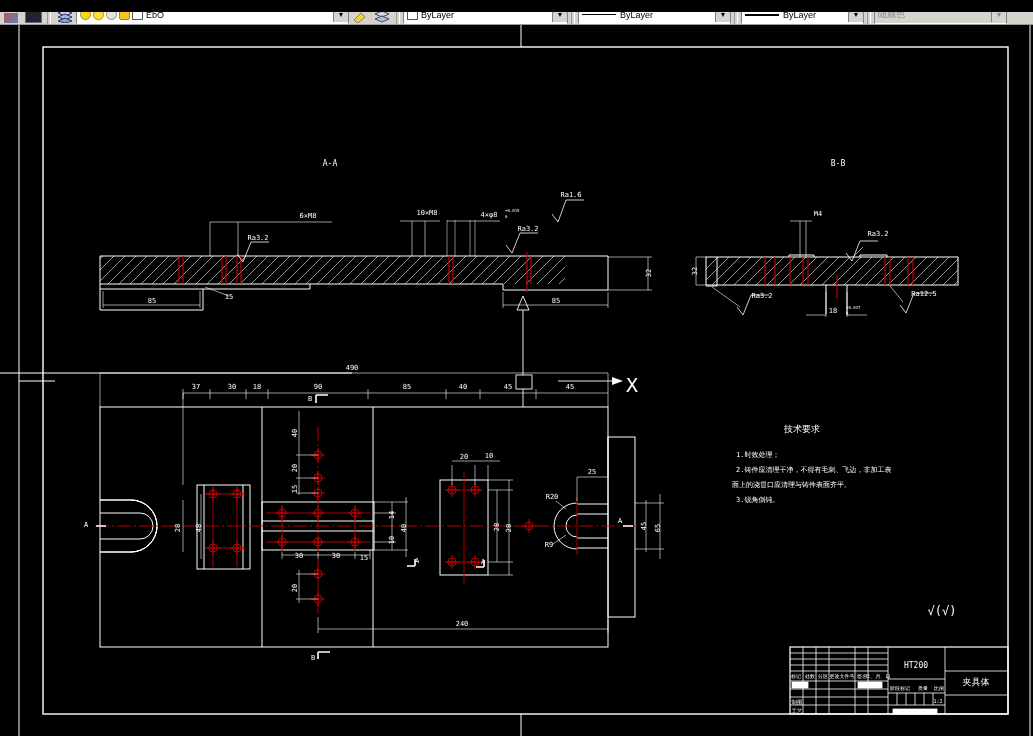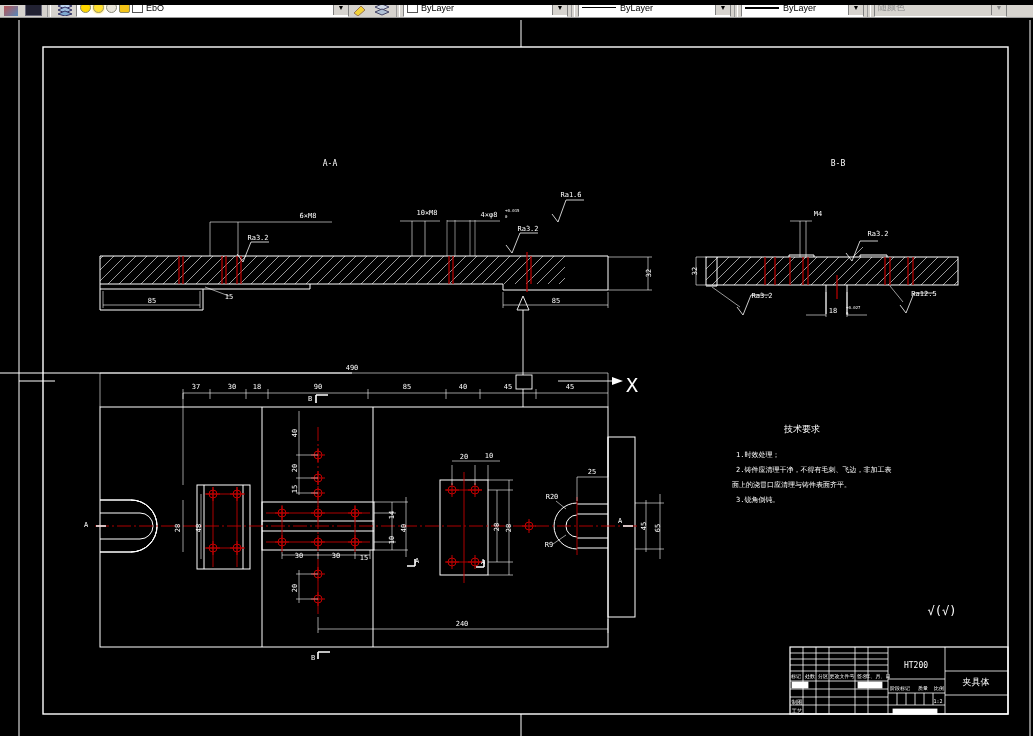--- a/index.html
+++ b/index.html
@@ -1,19 +1,19 @@
 <!DOCTYPE html>
 <html><head>
 <meta charset="utf-8">
 <style>
   html,body{margin:0;padding:0;background:#000;width:1033px;height:736px;overflow:hidden;
     font-family:"Liberation Sans",sans-serif;}
   #app{position:relative;width:1033px;height:736px;}
   
-  #toolbar{position:absolute;top:5px;left:0;width:1033px;height:12px;background:#d6d3ce;
+  #toolbar{position:absolute;top:12px;left:0;width:1033px;height:12px;background:#d6d3ce;
     overflow:hidden;display:flex;align-items:flex-end;z-index:5;border-bottom:1px solid #9a9a9a;}
   .tb-ico{width:18px;height:16px;margin:0 1px;border:1px solid #d6d3ce;background:#d6d3ce;
     display:flex;align-items:flex-end;justify-content:center;flex:0 0 auto;}
   .sep{width:2px;height:14px;border-left:1px solid #9a9a9a;border-right:1px solid #fff;margin:0 3px;flex:0 0 auto;}
   .combo{height:17px;background:#fff;border:1px solid #808080;border-bottom-color:#fff;
     display:flex;align-items:center;font-size:9px;color:#000;flex:0 0 auto;position:relative;padding-left:3px;}
   .combo .val{white-space:nowrap;overflow:hidden;font-size:9px;}
   .combo .arrow{margin-left:auto;width:14px;height:15px;background:#d6d3ce;border-left:1px solid #808080;
     display:flex;align-items:center;justify-content:center;font-size:7px;color:#000;}
   .combo.disabled{background:#d6d3ce;color:#8a8a8a;}

